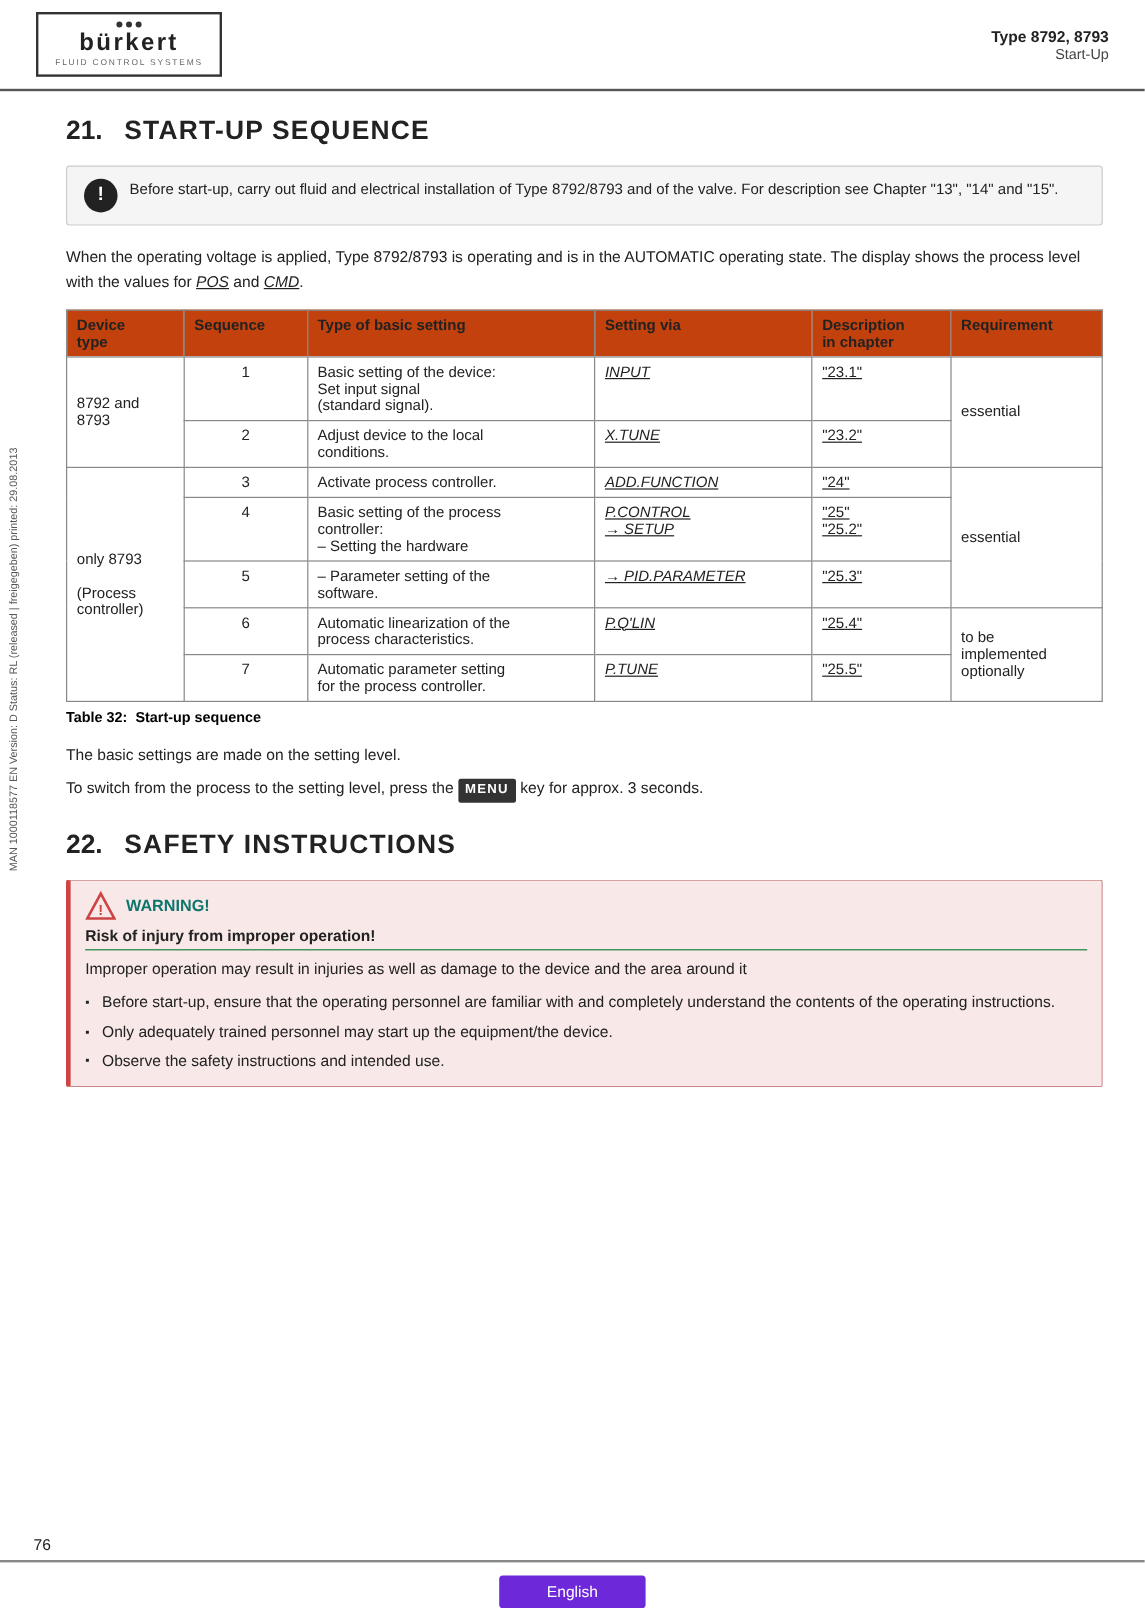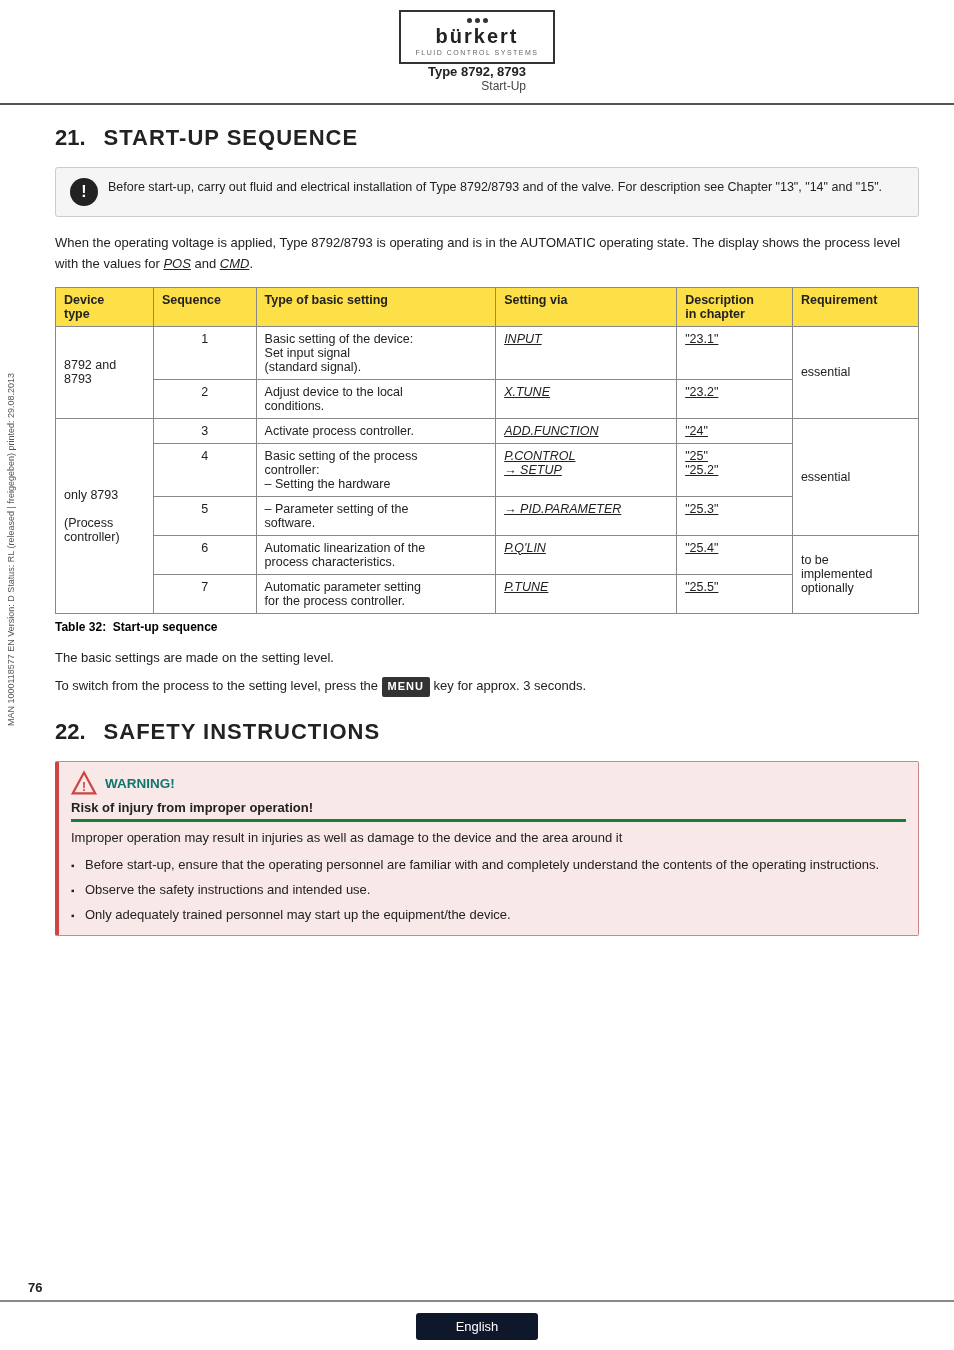--- a/index.html
+++ b/index.html
@@ -13,21 +13,20 @@
       position: relative;
     }
 
     
     .header {
       display: flex;
       align-items: center;
       justify-content: space-between;
       padding: 10px 30px 10px 30px;
       border-bottom: 2px solid #555;
-      flex-direction: column;
     }
     .header-logo {
       display: flex;
       flex-direction: column;
       align-items: center;
     }
     .header-info {
       text-align: right;
     }
     .header-info .type-title {
@@ -128,21 +127,21 @@
       border-collapse: collapse;
       margin: 12px 0 6px 0;
       font-size: 12.5px;
     }
     .data-table th, .data-table td {
       border: 1px solid #888;
       padding: 5px 8px;
       vertical-align: top;
     }
     .data-table th {
-      background: #fde047;
+      background: #c2410c;
       font-weight: bold;
       text-align: left;
     }
     .data-table td {
       background: #fff;
     }
     .table-caption {
       font-size: 12px;
       color: #000000;
       margin-bottom: 14px;
@@ -187,21 +186,21 @@
     }
     .warning-label {
       font-weight: bold;
       font-size: 13.5px;
       color: #0f766e;
     }
     .safety-risk {
       font-weight: bold;
       font-size: 13px;
       margin-bottom: 6px;
-      border-bottom: 3px solid #15803d;
+      border-bottom: 1px solid #15803d;
       padding-bottom: 4px;
     }
     .safety-para {
       font-size: 13px;
       line-height: 1.6;
       margin-bottom: 6px;
     }
     .bullet-list {
       list-style: none;
       padding: 0;
@@ -221,36 +220,36 @@
       font-size: 10px;
       top: 3px;
     }
 
     
     .page-number {
       position: absolute;
       bottom: 55px;
       left: 28px;
       font-size: 13px;
-      font-weight: bold;
+      font-weight: normal;
       color: #222;
     }
     .footer-bar {
       position: absolute;
       bottom: 0;
       left: 0;
       right: 0;
       height: 50px;
       border-top: 2px solid #888;
       display: flex;
       align-items: center;
       justify-content: center;
     }
     .footer-language {
-      background: #0f172a;
+      background: #6d28d9;
       color: #fff;
       font-size: 13px;
       padding: 6px 40px;
       border-radius: 3px;
     }
   </style>
 </head>
 <body>
 
 <div class="header">
@@ -377,22 +376,22 @@
       <svg class="warning-triangle" viewBox="0 0 30 30" width="26" height="26">
         <polygon points="15,3 28,27 2,27" fill="none" stroke="#c44" stroke-width="2.5"></polygon>
         <text x="15" y="24" text-anchor="middle" font-size="14" font-weight="bold" fill="#c44">!</text>
       </svg>
       <span class="warning-label">WARNING!</span>
     </div>
     <div class="safety-risk">Risk of injury from improper operation!</div>
     <p class="safety-para">Improper operation may result in injuries as well as damage to the device and the area around it</p>
     <ul class="bullet-list">
       <li>Before start-up, ensure that the operating personnel are familiar with and completely understand the contents of the operating instructions.</li>
+      <li>Only adequately trained personnel may start up the equipment/the device.</li>
       <li>Observe the safety instructions and intended use.</li>
-      <li>Only adequately trained personnel may start up the equipment/the device.</li>
     </ul>
   </div>
 
 </div>
 
 <div class="page-number">76</div>
 
 <div class="footer-bar">
   <div class="footer-language">English</div>
 </div>

